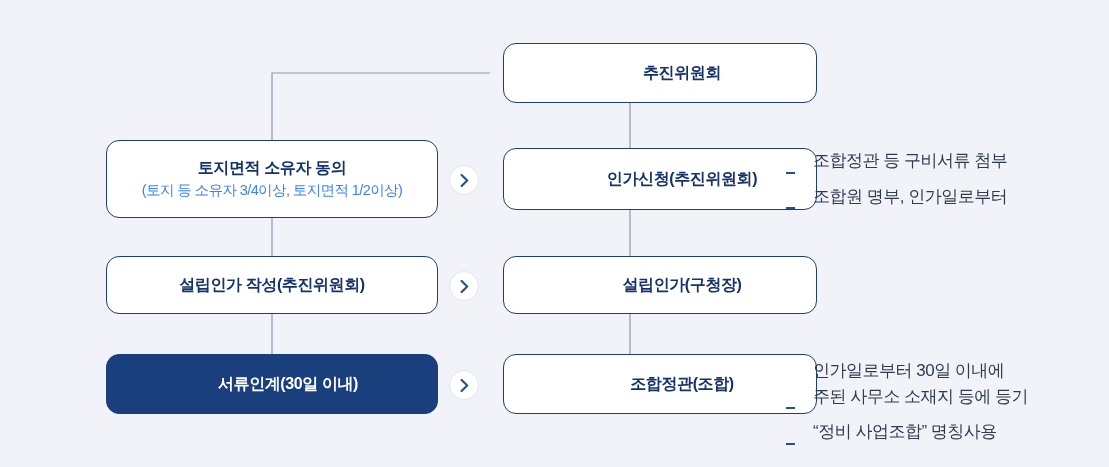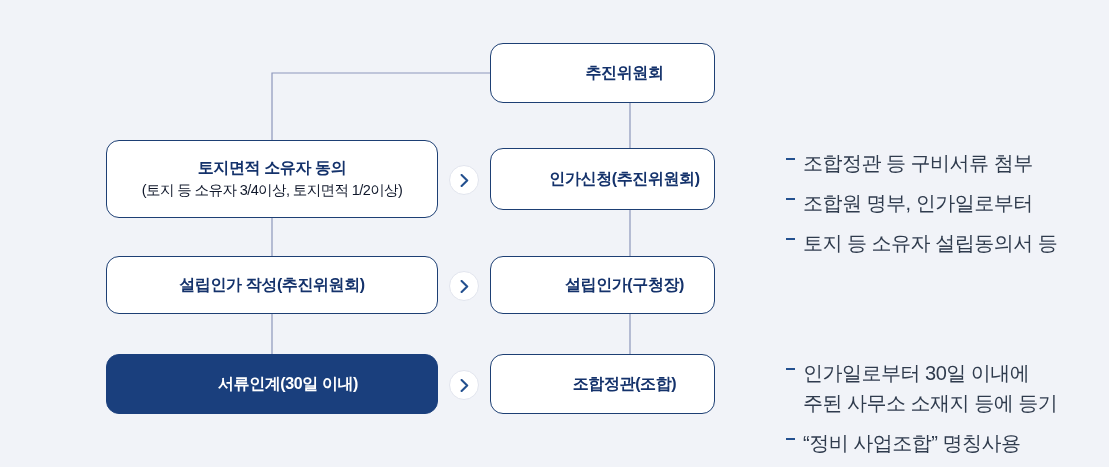--- a/index.html
+++ b/index.html
@@ -27,30 +27,30 @@
     justify-content:center;
     text-align:center;
     color:#14326b;
     letter-spacing:-0.4px;
   }
   .box .t1{
     font-size:16px;font-weight:bold;line-height:1.25;
   }
   .box .t2{
     font-size:14.5px;font-weight:normal;line-height:1.3;margin-top:3px;
-    color:#0f172a;letter-spacing:-0.6px;
+    color:#3b82f6;letter-spacing:-0.6px;
   }
   .box.filled{
     background:#1a3f7d;border-color:#1a3f7d;color:#ffffff;padding-left:32px;
   }
   .box.filled .t1{color:#ffffff;}
 
   
   .col-l{left:106px;width:332px;}
-  .col-r{left:490px;width:225px;padding-left:44px;}
+  .col-r{left:503px;width:314px;padding-left:44px;}
 
   .row1{top:43px;height:60px;}
   .row2{top:140px;height:78px;}
   .row2r{top:148px;height:62px;}
   .row3{top:256px;height:58px;}
   .row4{top:354px;height:60px;}
 
   
   .chev{
     position:absolute;
@@ -64,26 +64,27 @@
   .chev svg{display:block;}
 
   
   .notes{
     position:absolute;
     left:786px;
     width:300px;
   }
   .note{
     display:flex;
-    align-items:flex-start;
+    align-items:flex-end;
     margin-bottom:10px;
-    font-size:20px;
+    font-size:17px;
     line-height:1.5;
     color:#2f3b4d;
     letter-spacing:-0.5px;
+    gap:10px;
   }
   .note:last-child{margin-bottom:0;}
   .dash{
     flex:0 0 auto;
     width:9px;height:2px;
     background:#23508f;
     margin:10px 8px 0 0;
   }
   .note .txt{white-space:pre-line;}
 </style>
@@ -128,24 +129,20 @@
 
   <div class="notes" style="top:148px;">
     <div class="note">
       <span class="dash"></span>
       <span class="txt">조합정관 등 구비서류 첨부</span>
     </div>
     <div class="note">
       <span class="dash"></span>
       <span class="txt">조합원 명부, 인가일로부터</span>
     </div>
-    <div class="note">
-      <span class="dash"></span>
-      <span class="txt">토지 등 소유자 설립동의서 등</span>
-    </div>
   </div>
 
   <div class="box col-l row3">
     <div class="t1">설립인가 작성(추진위원회)</div>
   </div>
 
   <div class="chev" style="top:271px;">
     <svg width="9" height="13" viewBox="0 0 9 13">
         <path d="M1.6 1 L7.2 6.5 L1.6 12" fill="none" stroke="#23508f" stroke-width="2.1" stroke-linecap="round" stroke-linejoin="round"></path>
       </svg>

